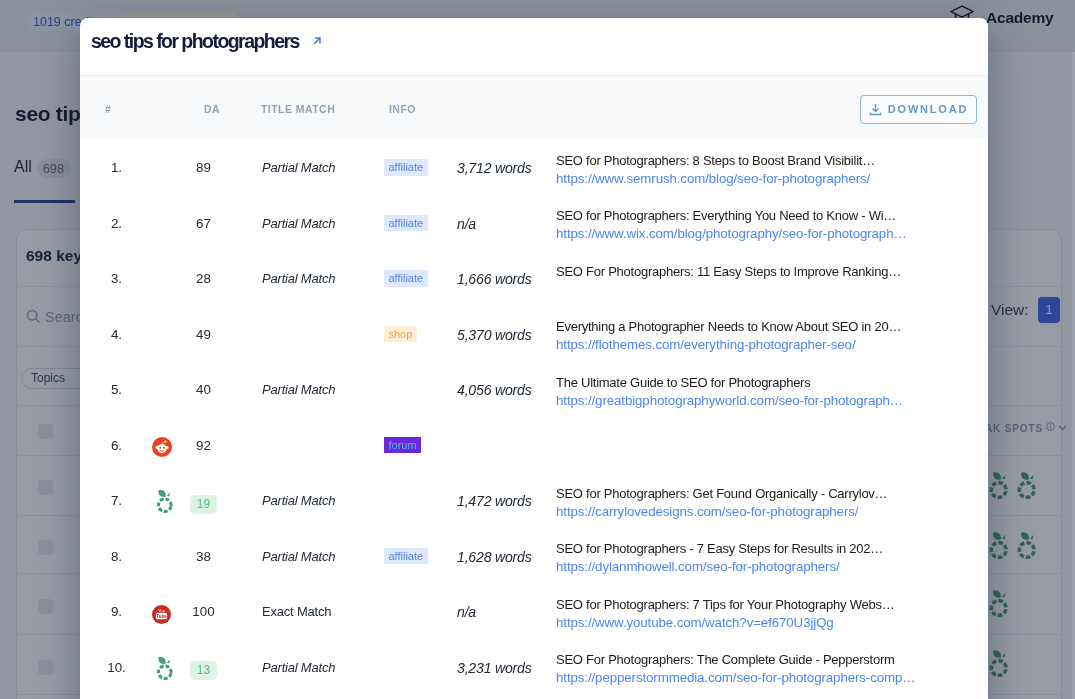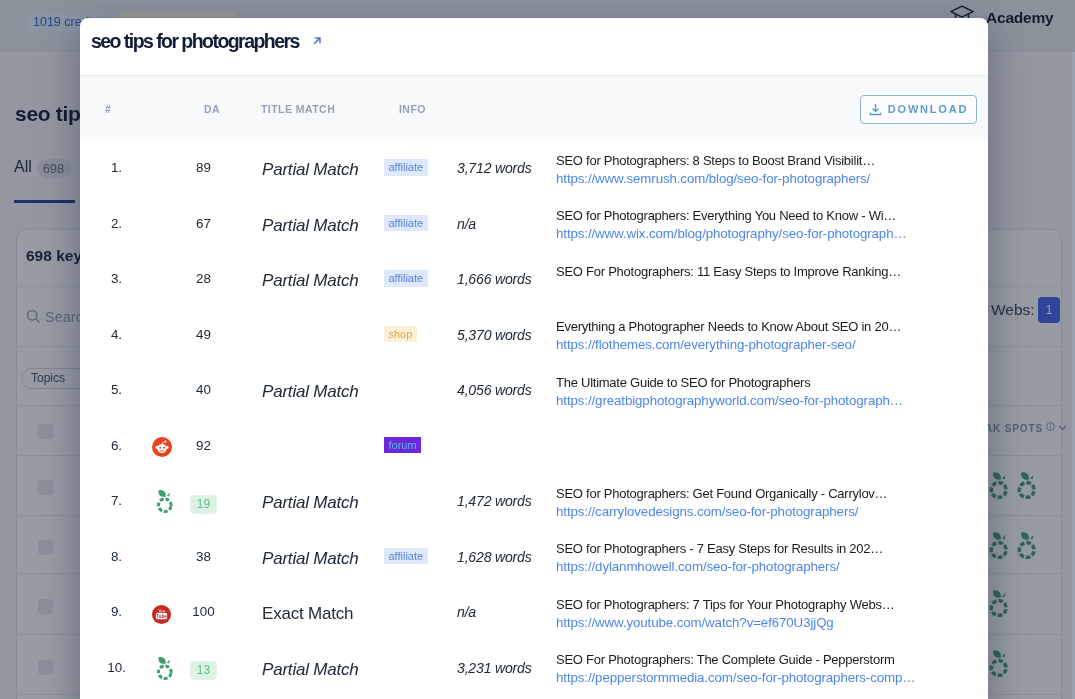--- a/index.html
+++ b/index.html
@@ -40,21 +40,21 @@
 #modal { position:absolute; left:80px; top:18px; width:908px; height:700px; background:#fff; border-radius:8px; box-shadow:0 12px 40px rgba(10,20,40,0.35); }
 #mtitle { position:absolute; left:11px; top:13px; font-size:19.5px; font-weight:bold; color:#121d38; letter-spacing:-1.55px; line-height:20px; }
 #thead { position:absolute; left:0; top:57px; width:908px; height:64px; background:#f8f9fb; border-top:1px solid #e9ecf0; border-radius:0; }
 .th { position:absolute; top:27px; font-size:10.5px; font-weight:bold; color:#94a2b8; letter-spacing:0.45px; }
 #dlbtn { position:absolute; left:780px; top:19px; width:117px; height:29px; border:1px solid #8ab8d6; border-radius:4px; background:#fbfcfd; color:#5e9dc5; font-size:11px; font-weight:bold; letter-spacing:1.8px; text-align:center; line-height:27px; }
 #rows { position:absolute; left:0; top:121px; width:908px; }
 .row { position:absolute; left:0; width:908px; height:55.5px; }
 .cnum { position:absolute; left:16px; width:41px; text-align:center; font-size:13.4px; color:#212b36; }
 .cicon { position:absolute; left:72px; width:20px; }
 .cda { position:absolute; left:98px; width:51px; text-align:center; font-size:13.4px; color:#212b36; }
-.cmatch { position:absolute; left:182px; font-size:17px; font-style:italic; color:#212b36; letter-spacing:-0.2px; }
+.cmatch { position:absolute; left:182px; font-size:13px; font-style:italic; color:#212b36; letter-spacing:-0.2px; }
 .upright { font-style:normal; }
 .cpill { position:absolute; left:304px; height:16.5px; border-radius:0; font-size:11px; line-height:16.5px; padding:0 4.5px; top:20.4px !important; }
 .p-aff { background:#dde8fb; color:#5b83d9; }
 .p-shop { background:#fdf0d9; color:#eda33d; }
 .p-forum { background:#6d28d9; color:#54b7e3; }
 .cwords { position:absolute; left:377px; font-size:14.1px; font-style:italic; color:#212b36; letter-spacing:-0.2px; }
 .ctitle { position:absolute; left:476px; width:430px; font-size:13px; letter-spacing:-0.25px; top:12.6px !important; }
 .t1 { color:#1b1b1d; line-height:18px; white-space:nowrap; }
 .t2 { color:#4c86e9; line-height:18px; white-space:nowrap; font-size:13.3px; letter-spacing:-0.1px; }
 .dapill { display:inline-block; min-width:27px; height:19px; background:#def2e6; color:#5cbd8b; border-radius:4.5px; font-size:12px; line-height:19px; text-align:center; padding:0 0; }
@@ -96,21 +96,21 @@
   <div class="tblline" style="left:16px; top:515px; width:1046px;"></div>
   <div class="tblline" style="left:16px; top:573px; width:1046px;"></div>
   <div class="tblline" style="left:16px; top:634px; width:1046px;"></div>
   <div class="tblline" style="left:16px; top:694px; width:1046px;"></div>
   <div class="cb" style="top:424px;"></div>
   <div class="cb" style="top:480px;"></div>
   <div class="cb" style="top:540px;"></div>
   <div class="cb" style="top:599px;"></div>
   <div class="cb" style="top:660px;"></div>
 
-  <div class="viewtxt">Webs:</div>
+  <div class="viewtxt">View:</div>
   <div class="viewbtn">1</div>
   <div class="wkhdr">AK SPOTS</div>
   <svg class="abs" style="left:1046px; top:422px;" width="9" height="9" viewBox="0 0 9 9">
       <circle cx="4.5" cy="4.5" r="3.9" fill="none" stroke="#8a97ad" stroke-width="1"></circle>
       <line x1="4.5" y1="4" x2="4.5" y2="6.5" stroke="#8a97ad" stroke-width="1"></line>
       <circle cx="4.5" cy="2.6" r="0.6" fill="#8a97ad"></circle>
     </svg>
   <svg class="abs" style="left:1058px; top:425px;" width="9" height="6" viewBox="0 0 9 6">
       <path d="M1 1 L4.5 4.5 L8 1" fill="none" stroke="#8a97ad" stroke-width="1.3"></path>
     </svg>
@@ -148,21 +148,21 @@
   
   <div id="modal">
     <div id="mtitle">seo tips for photographers</div>
     <svg class="abs" style="left:233px; top:18.5px;" width="8" height="8" viewBox="0 0 8 8">
         <path d="M1 7 L6.8 1.2 M1.8 1 H7 V6.2" fill="none" stroke="#5276c8" stroke-width="1.5"></path>
       </svg>
     <div id="thead">
       <div class="th" style="left:25px;">#</div>
       <div class="th" style="left:124px;">DA</div>
       <div class="th" style="left:181px;">TITLE MATCH</div>
-      <div class="th" style="left:319px;">INFO</div>
+      <div class="th" style="left:309px;">INFO</div>
       <div id="dlbtn"><svg style="vertical-align:-2.5px; margin-right:6px;" width="13" height="13" viewBox="0 0 13 13">
             <path d="M6.5 1 V8 M3.5 5.5 L6.5 8.5 L9.5 5.5" fill="none" stroke="#5e9dc5" stroke-width="1.4"></path>
             <path d="M1.5 9.5 V11.5 H11.5 V9.5" fill="none" stroke="#5e9dc5" stroke-width="1.4"></path>
           </svg><span>DOWNLOAD</span></div>
     </div>
     <div id="rows">
         <div class="row" style="top:0.00px;">
           <div class="cnum vc">1.</div>
           <div class="cda vc">89</div>
           <div class="cmatch vct">Partial Match</div>

